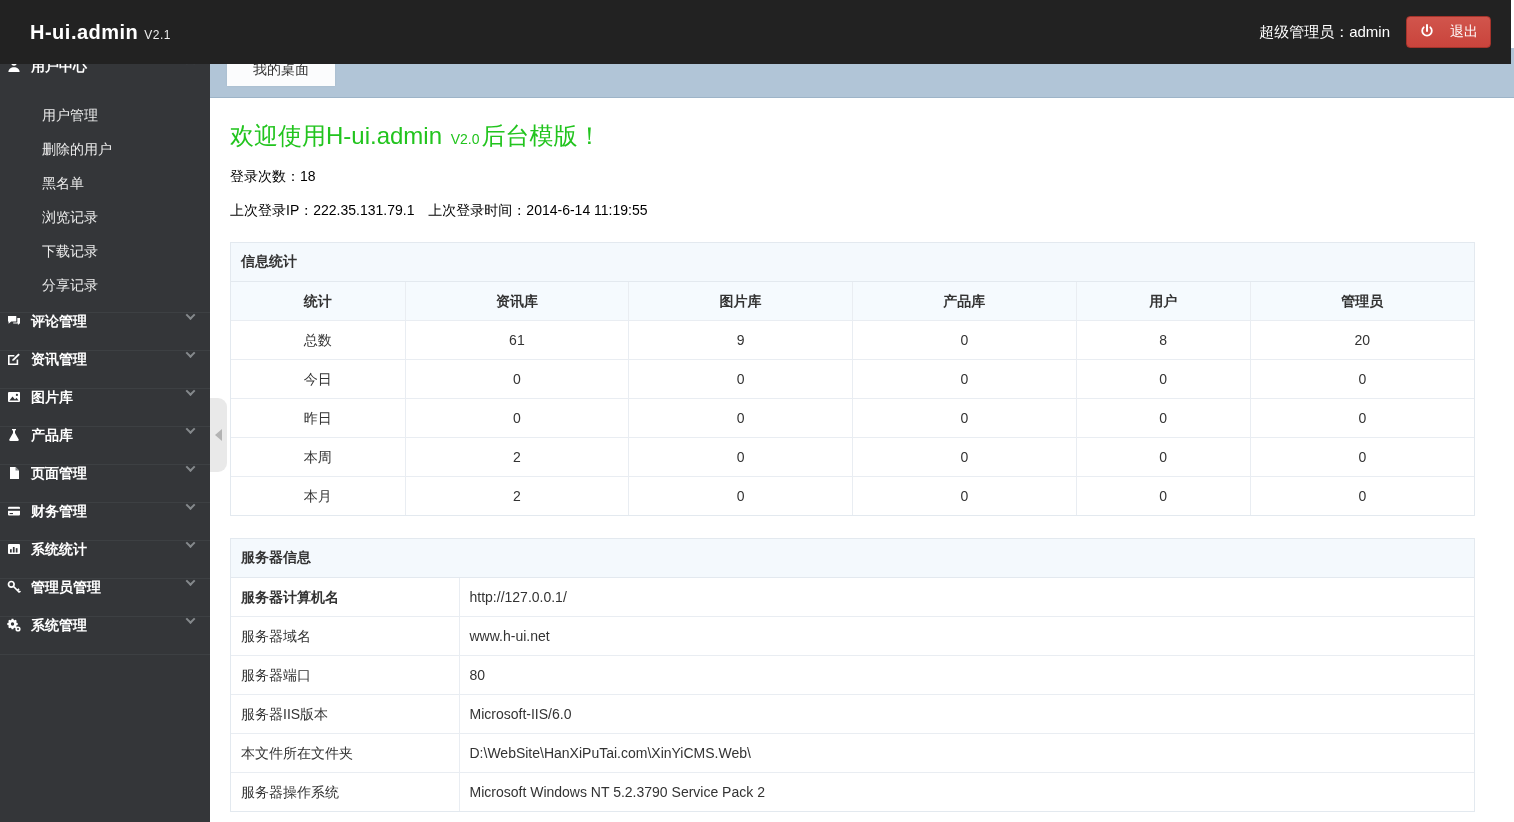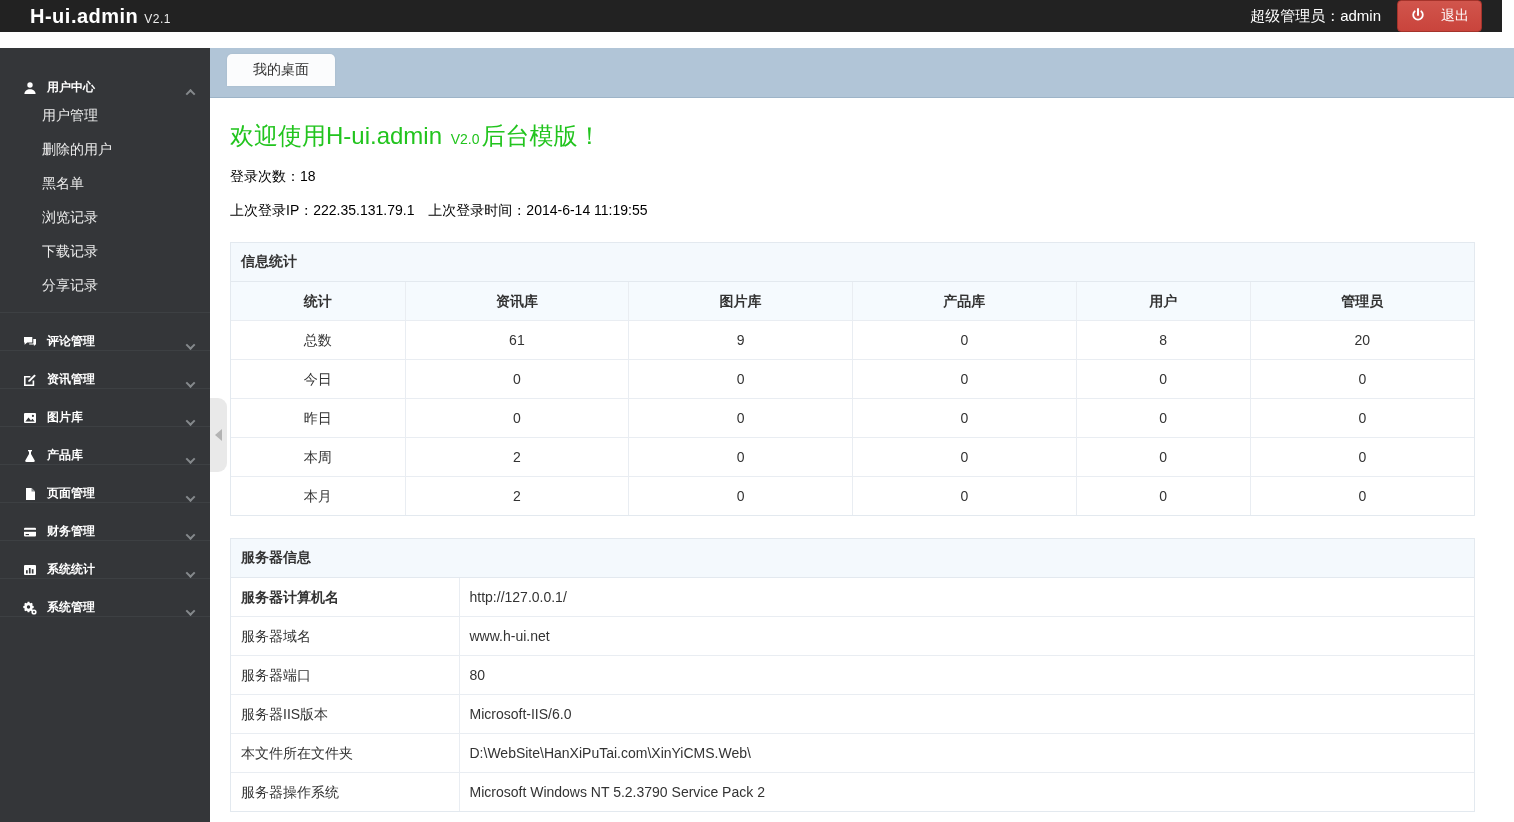--- a/index.html
+++ b/index.html
@@ -13,37 +13,37 @@
     --cell-border:#e9edf2;
     --panel-head-bg:#f4f9fd;
     --thead-bg:#f5fafe;
   }
   *{margin:0;padding:0;box-sizing:border-box;}
   html,body{width:1514px;height:822px;overflow:hidden;}
   body{font-family:"Liberation Sans","DejaVu Sans",sans-serif;background:#fff;color:#333;}
   .app{position:relative;width:1514px;height:822px;}
 
   
-  .topbar{position:absolute;top:0;left:0;right:12px;height:32px;background:var(--topbar-bg);
+  .topbar{position:absolute;top:0;left:0;right:3px;height:64px;background:var(--topbar-bg);
     display:flex;align-items:center;justify-content:space-between;padding:0 20px 0 30px;z-index:30;}
   .brand{color:#fff;font-size:20px;font-weight:bold;letter-spacing:.5px;}
   .brand .ver{font-size:12px;font-weight:normal;margin-left:6px;color:#eee;}
   .top-right{display:flex;align-items:center;}
   .role{color:#fff;font-size:15px;margin-right:16px;}
   .logout-btn{display:inline-flex;align-items:flex-start;gap:6px;border:1px solid #a5332b;
     background:linear-gradient(to bottom,#d1554c,var(--logout-red));color:#fff;font-size:14px;
     padding:6px 12px;border-radius:4px;cursor:pointer;font-family:inherit;}
   .logout-btn svg{display:block;}
 
   
   .sidebar{position:absolute;top:48px;left:0;bottom:0;width:210px;background:var(--sidebar-bg);
     padding-top:10px;z-index:20;}
   .side-nav{border-bottom:1px solid var(--sidebar-divider);}
-  .side-item{display:flex;align-items:flex-end;height:38px;padding:0 16px 0 22px;color:#fff;
-    font-size:12px;font-weight:bold;cursor:pointer;border-top:1px solid var(--sidebar-divider);}
+  .side-item{display:flex;align-items:flex-start;height:38px;padding:0 16px 0 6px;color:#fff;
+    font-size:14px;font-weight:bold;cursor:pointer;border-top:1px solid var(--sidebar-divider);}
   .side-nav .side-item:first-child{border-top:none;}
   .micon{width:16px;height:16px;margin-right:9px;display:inline-flex;align-items:center;justify-content:center;flex:0 0 16px;}
   .micon svg{width:14px;height:14px;display:block;}
   .side-label{flex:1;}
   .chev{width:7px;height:7px;border-right:2px solid #85898c;border-bottom:2px solid #85898c;flex:0 0 7px;}
   .chev.down{transform:rotate(45deg) translate(-1px,-1px);}
   .chev.up{transform:rotate(-135deg) translate(-1px,-1px);}
   .submenu{padding:2px 0 10px;}
   .side-sub{height:34px;line-height:34px;padding-left:42px;color:#ececec;font-size:14px;cursor:pointer;}
 
@@ -185,20 +185,30 @@
         <div class="side-item">
           <span class="micon">
             <svg viewBox="0 0 14 14">
               <rect x="1" y="2" width="12" height="10" rx="1" fill="#fff"></rect>
               <rect x="3" y="7.2" width="1.7" height="3.3" fill="#343639"></rect>
               <rect x="5.9" y="5" width="1.7" height="5.5" fill="#343639"></rect>
               <rect x="8.8" y="6.2" width="1.7" height="4.3" fill="#343639"></rect>
             </svg>
           </span>
           <span class="side-label">系统统计</span>
+          <span class="chev down"></span>
+        </div>
+        <div class="side-item">
+          <span class="micon">
+            <svg viewBox="0 0 14 14">
+              <circle cx="4.3" cy="4.3" r="2.8" fill="none" stroke="#fff" stroke-width="1.7"></circle>
+              <path d="M6.5 6.5l6 6M10.4 10.4l1.6-1.6M12.2 12.2l1.2-1.2" stroke="#fff" stroke-width="1.7" fill="none"></path>
+            </svg>
+          </span>
+          <span class="side-label">管理员管理</span>
           <span class="chev down"></span>
         </div>
         <div class="side-item">
           <span class="micon">
             <svg viewBox="0 0 14 14">
               <path d="M4.6.8h1.8l.3 1.1.9.4 1-.6L9.8 2.9l-.6 1 .4.9 1.1.3v1.8l-1.1.3-.4.9.6 1-1.2 1.2-1-.6-.9.4-.3 1.1H4.6l-.3-1.1-.9-.4-1 .6L1.2 9.1l.6-1-.4-.9-1.1-.3V5.1l1.1-.3.4-.9-.6-1L2.4 1.7l1 .6.9-.4z" fill="#fff"></path>
               <circle cx="5.5" cy="6" r="1.7" fill="#343639"></circle>
               <circle cx="11" cy="11" r="2.6" fill="#fff"></circle>
               <circle cx="11" cy="11" r="1" fill="#343639"></circle>
             </svg>

